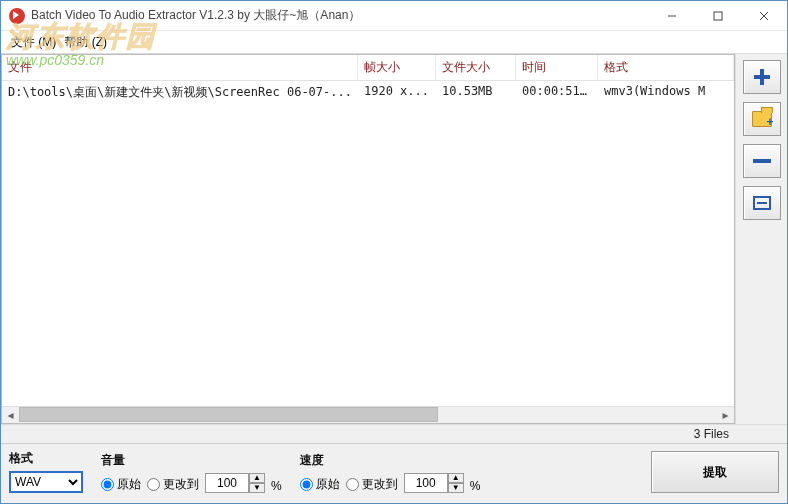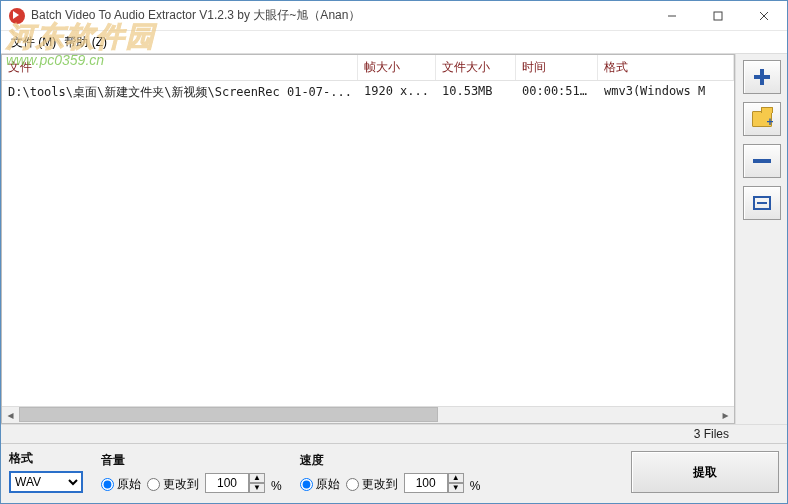--- a/index.html
+++ b/index.html
@@ -55,21 +55,21 @@
 .group { display:flex; flex-direction:column; gap:4px; }
 .group .glabel { font-weight:bold; color:#111; }
 .group .grow { display:flex; align-items:flex-end; gap:6px; }
 select { width:74px; height:22px; border:2px solid #2a6fc9; background:#fff; font-size:12px; }
 .radio { display:flex; align-items:center; gap:3px; cursor:pointer; }
 .radio input { margin:0; }
 .spin { display:flex; align-items:center; }
 .spin input { width:44px; height:20px; text-align:center; padding:0 2px; border:1px solid #999; }
 .spin .ud { width:16px; display:flex; flex-direction:column; }
 .spin .ud .u, .spin .ud .d { height:10px; border:1px solid #999; background:#eee; font-size:8px; line-height:8px; text-align:center; cursor:pointer; }
-.extractbtn { margin-left:auto; width:148px; height:42px; background:linear-gradient(#f6f6f6,#e2e2e2); border:1px solid #9a9a9a; box-shadow:inset 1px 1px 0 #fff; font-weight:bold; font-size:14px; cursor:pointer; display:flex; align-items:center; justify-content:center; }
+.extractbtn { margin-left:auto; width:128px; height:42px; background:linear-gradient(#f6f6f6,#e2e2e2); border:1px solid #9a9a9a; box-shadow:inset 1px 1px 0 #fff; font-weight:bold; font-size:14px; cursor:pointer; display:flex; align-items:center; justify-content:center; }
 
 .watermark { position:absolute; left:6px; top:18px; pointer-events:none; opacity:.72; }
 .watermark .wm1 { font-size:28px; font-weight:bold; color:#d4a24a; font-style:italic; letter-spacing:2px; -webkit-text-stroke:1px #eecb8a; }
 .watermark .wm2 { font-size:14px; color:#6bbf3a; margin-top:-4px; font-style:italic; }
 </style>
 </head>
 <body>
 
 <div class="window">
 
@@ -105,21 +105,21 @@
     <div class="listwrap">
       <div class="listhdr">
         <div class="col col-file">文件</div>
         <div class="col col-frame">帧大小</div>
         <div class="col col-size">文件大小</div>
         <div class="col col-time">时间</div>
         <div class="col col-format">格式</div>
       </div>
       <div class="listbody">
         <div class="listrow">
-          <div class="cell col-file">D:\tools\桌面\新建文件夹\新视频\ScreenRec 01-07-...</div>
+          <div class="cell col-file">D:\tools\桌面\新建文件夹\新视频\ScreenRec 06-07-...</div>
           <div class="cell col-frame">1920 x...</div>
           <div class="cell col-size">10.53MB</div>
           <div class="cell col-time">00:00:51...</div>
           <div class="cell col-format">wmv3(Windows M</div>
         </div>
       </div>
       <div class="hscroll">
         <div class="tbtn">◂</div>
         <div class="track">
             <div class="thumb"></div>

